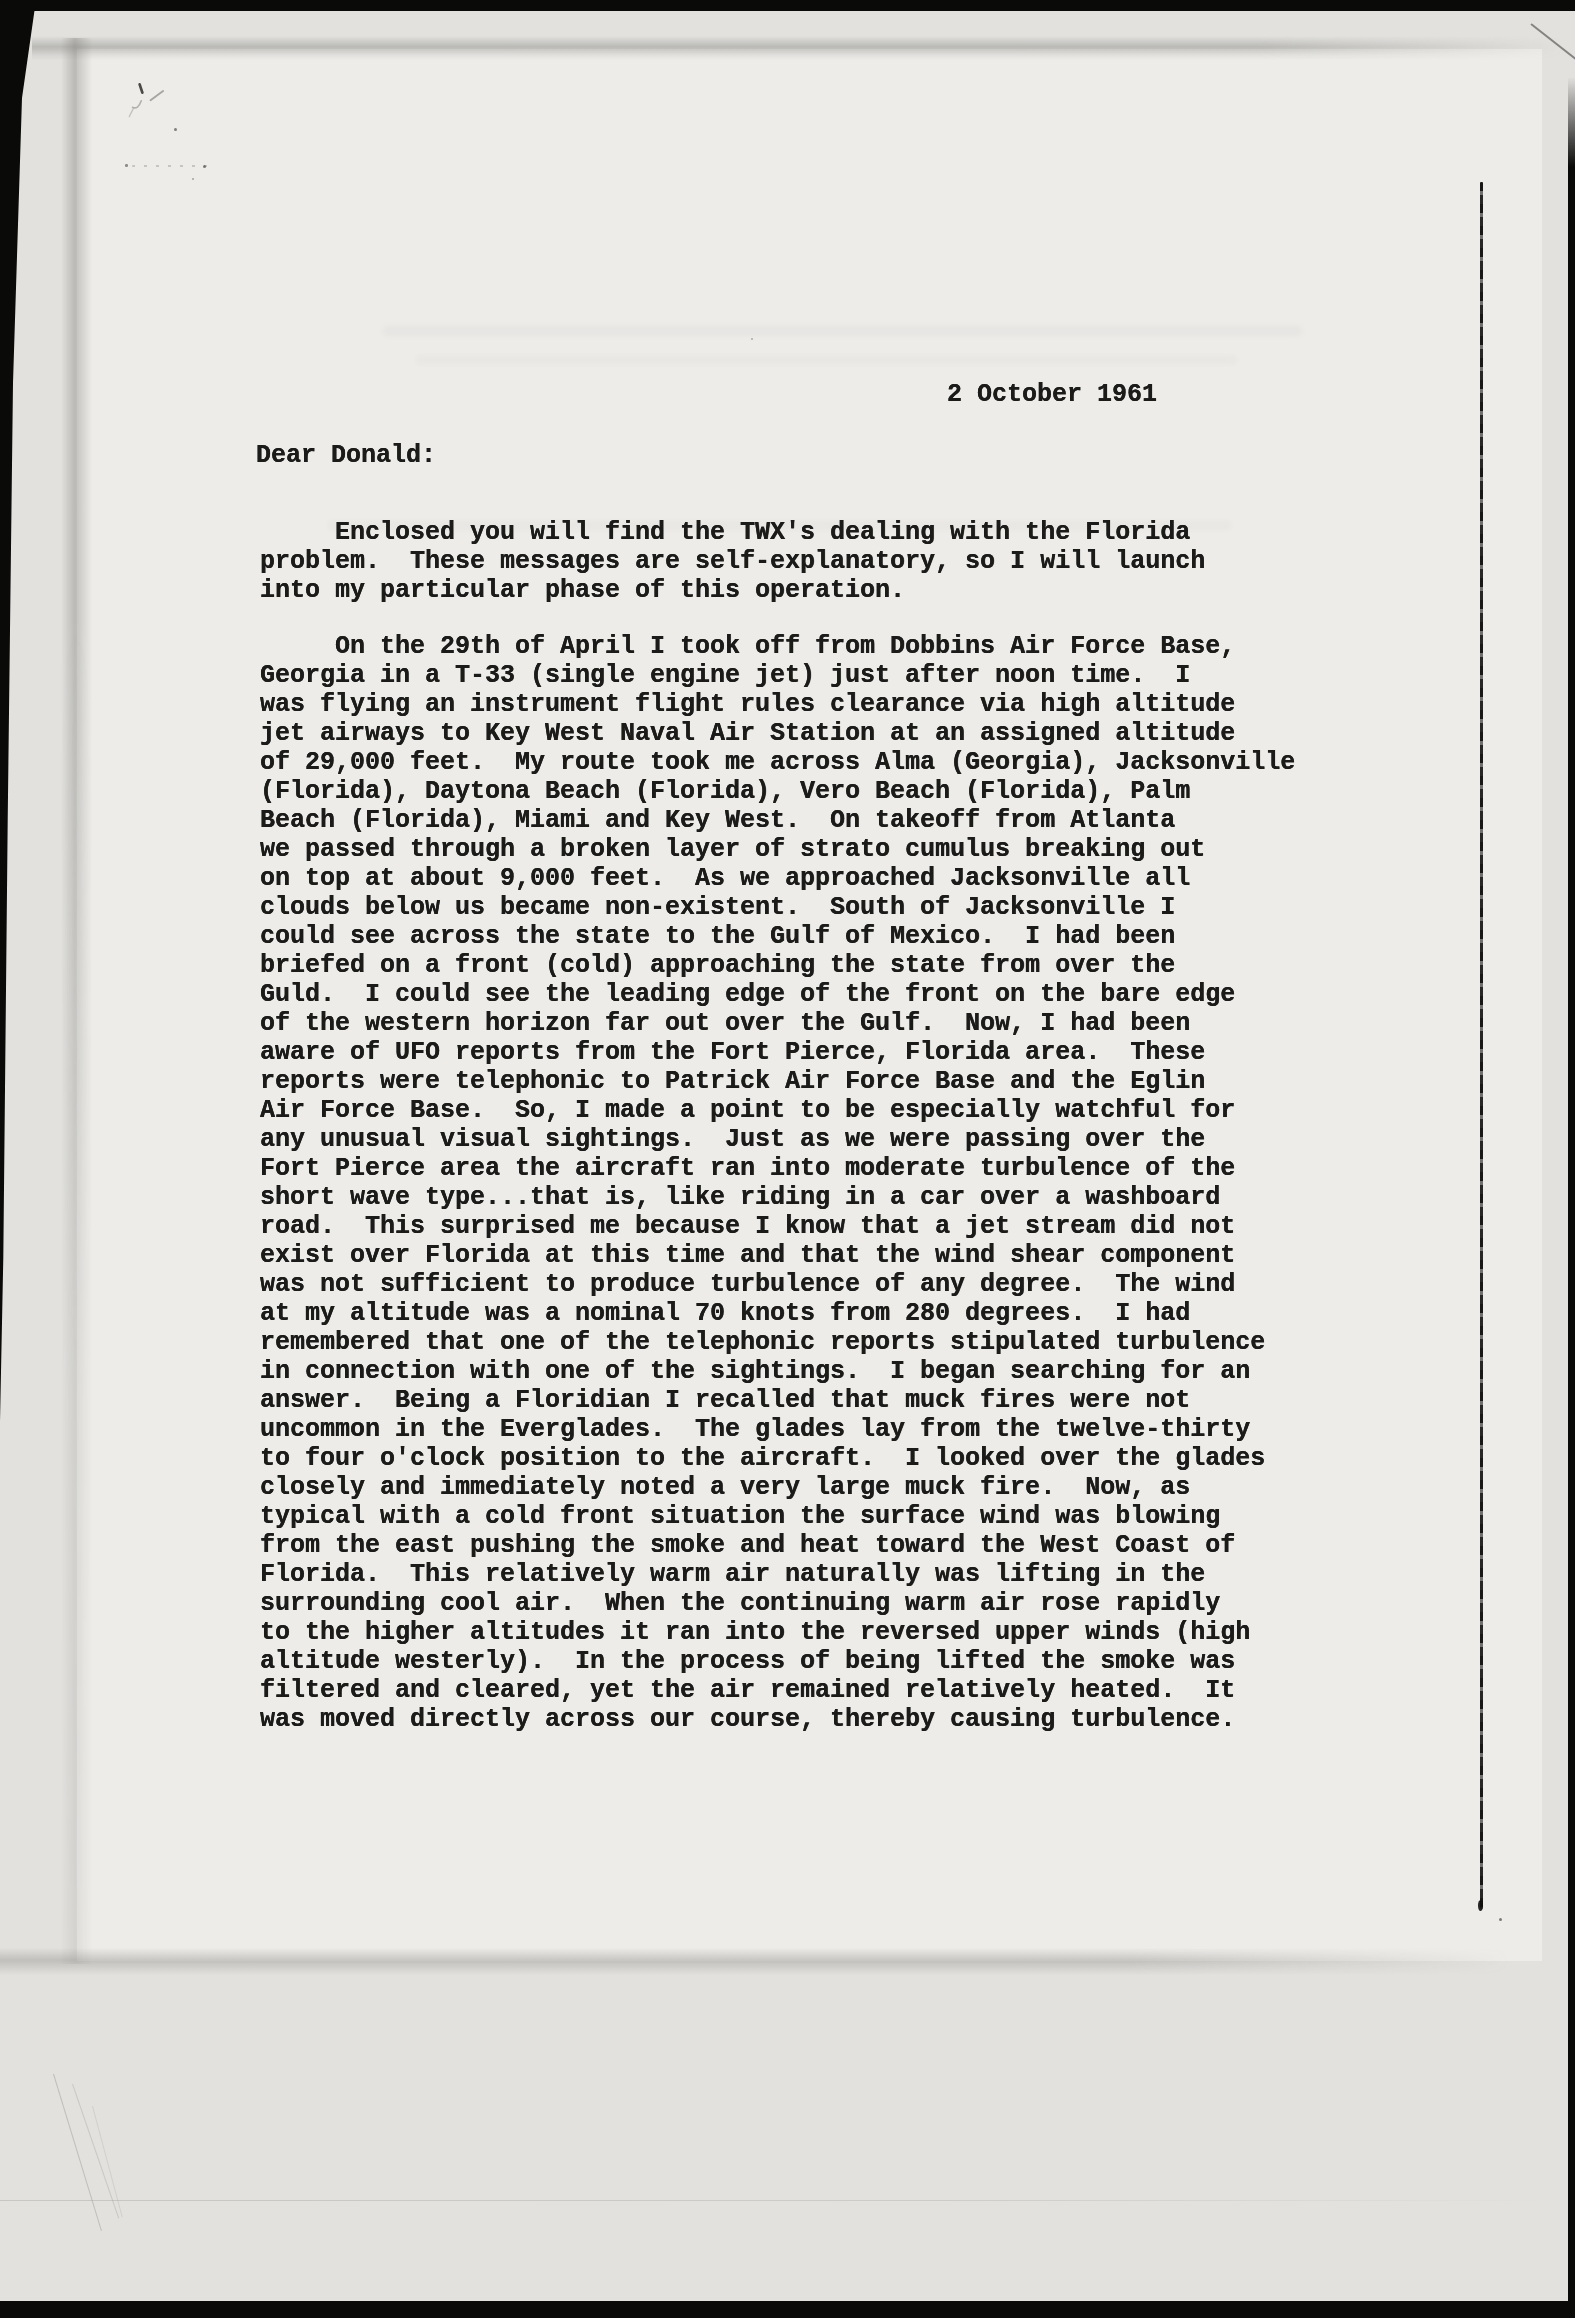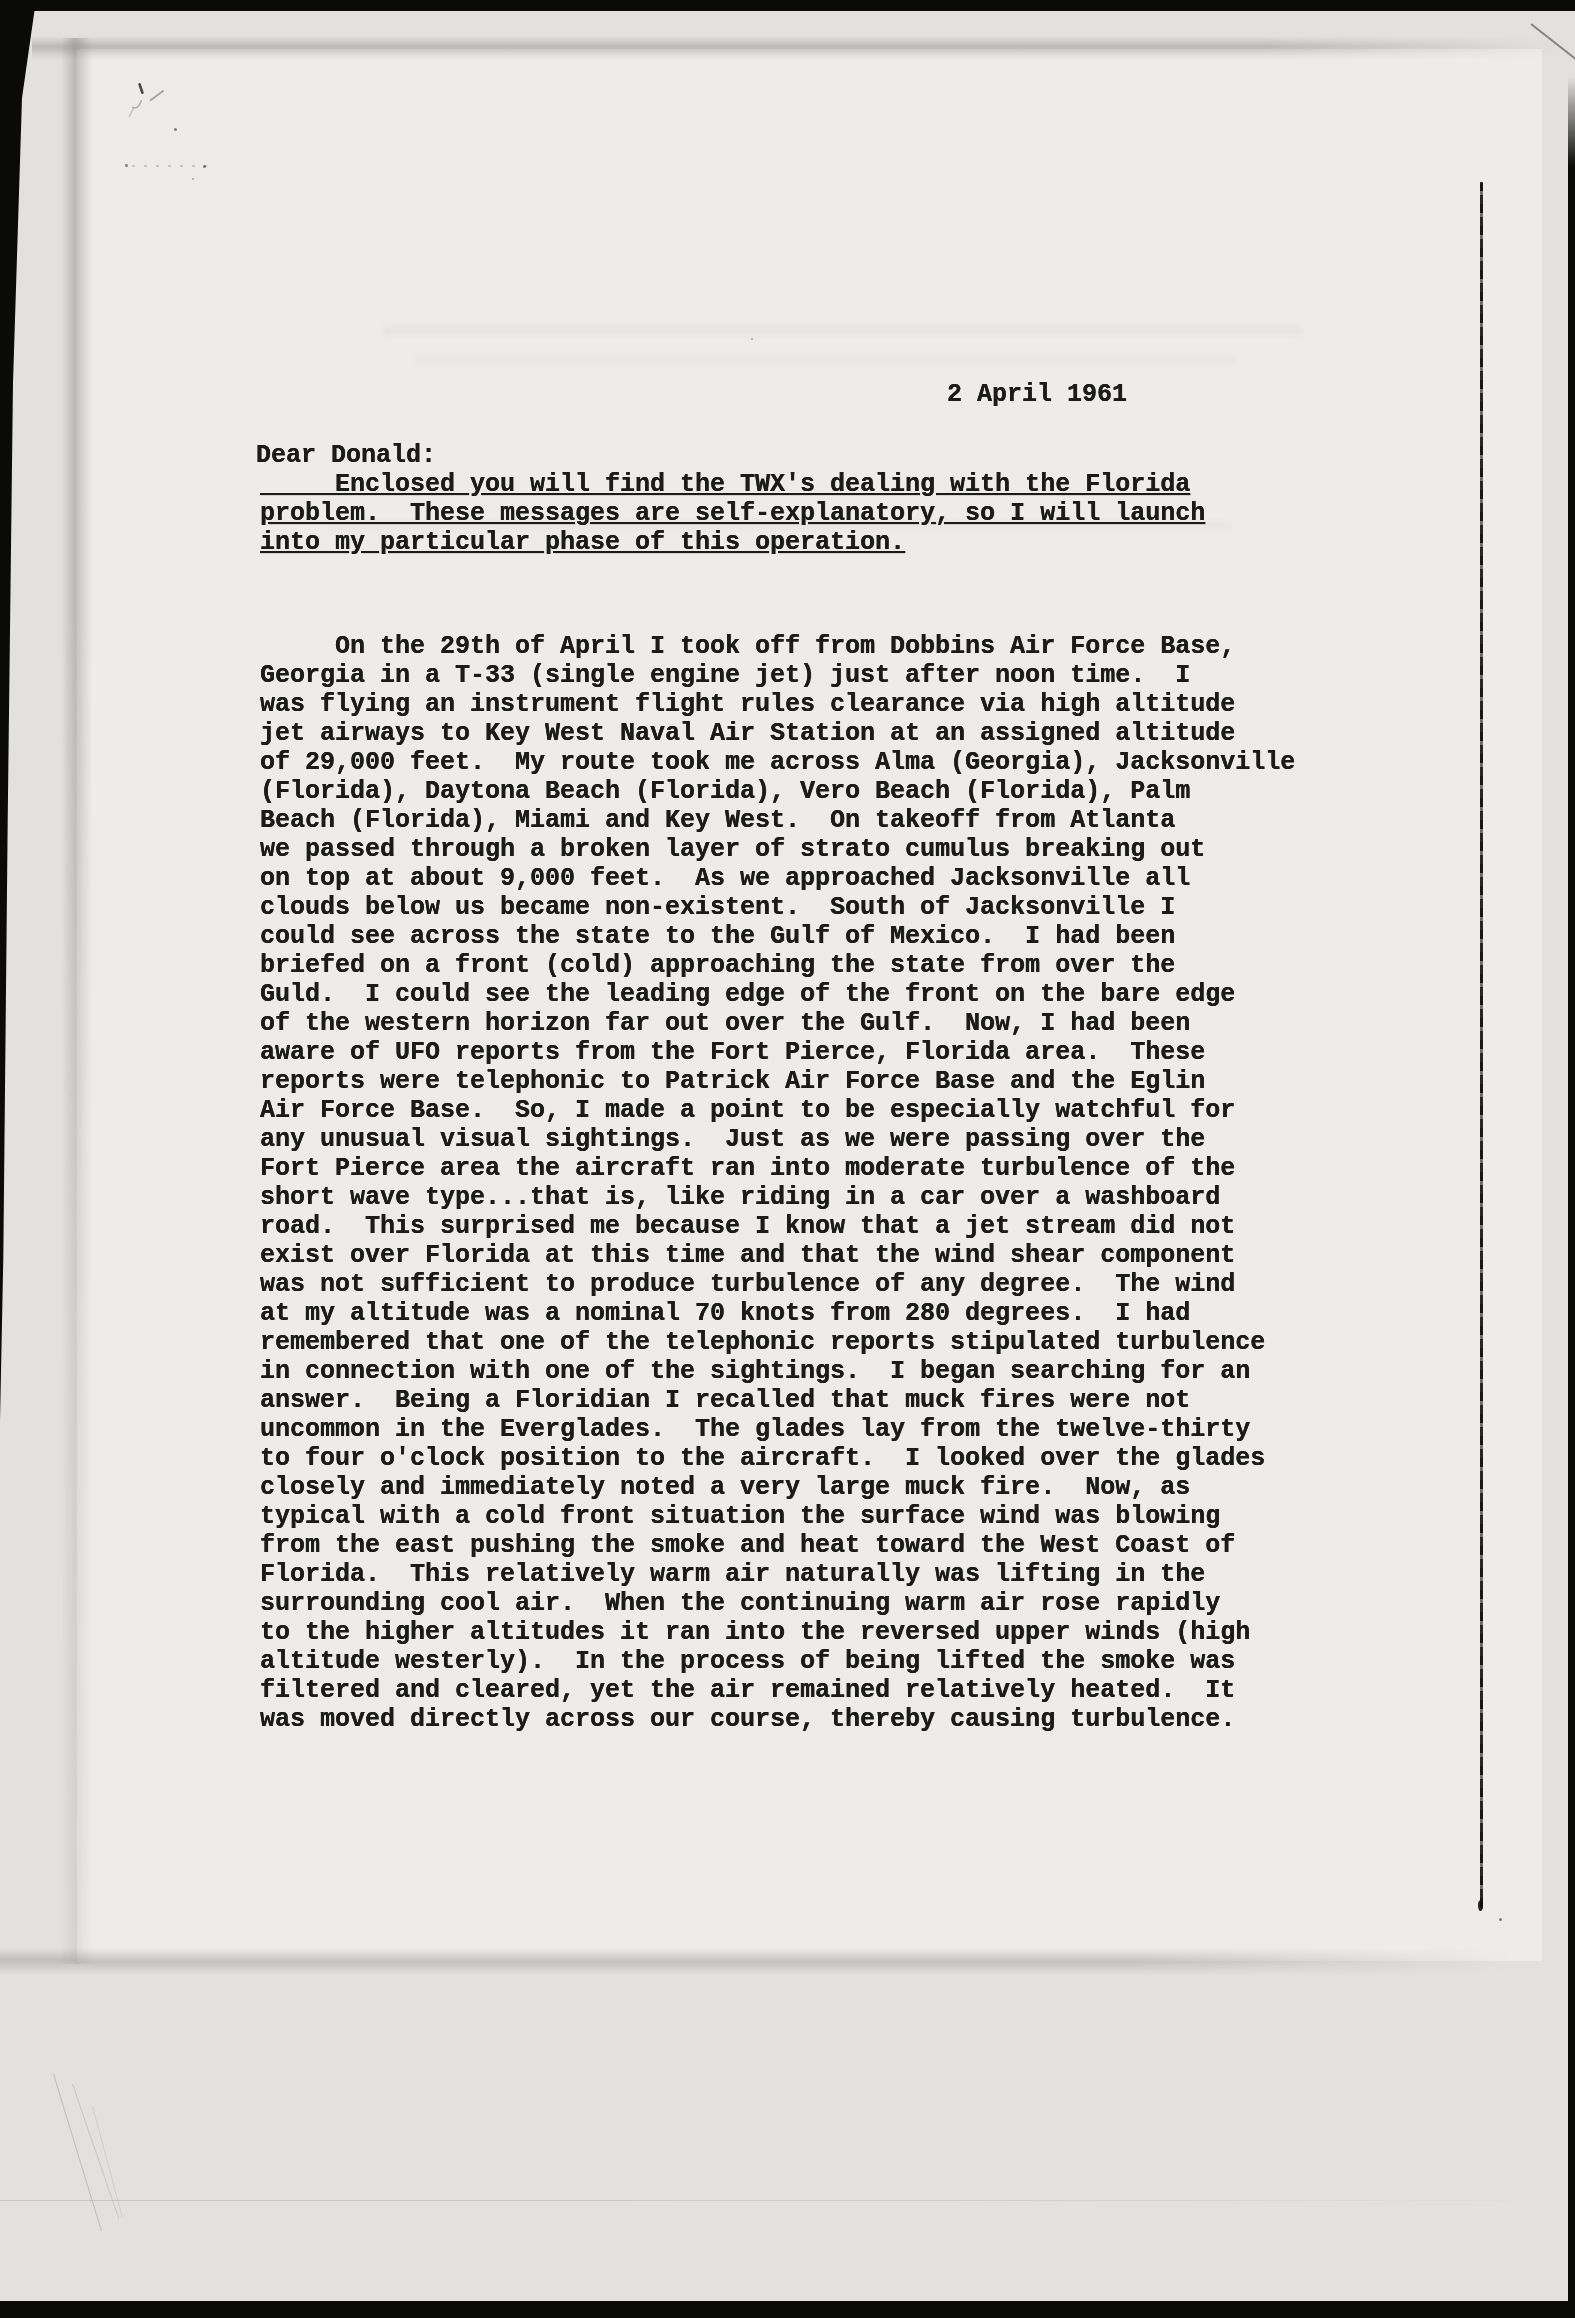--- a/index.html
+++ b/index.html
@@ -54,21 +54,21 @@
   .type{
     position:absolute;
     color:#1b1b1a;
     font:700 25px/29px "Liberation Mono","DejaVu Sans Mono",monospace;
     white-space:pre;
     letter-spacing:0;
     text-shadow:0 0 0.5px rgba(27,27,26,.95), 0.3px 0.3px 0.5px rgba(27,27,26,.45);
   }
   .date-line{left:947px;top:380px;}
   .salutation{left:256px;top:441px;}
-  .para-1{left:260px;top:470px;text-decoration:underline;}
+  .para-1{left:260px;top:518px;}
   .para-2{left:260px;top:632px;}
   
   .margin-ink-line{
     position:absolute;left:1480px;top:182px;width:2.7px;height:1727px;
     background:repeating-linear-gradient(180deg,
       rgba(12,12,11,.95) 0 8.8px,
       rgba(12,12,11,.55) 8.8px 13px,
       rgba(22,22,20,.92) 13px 22px);
     border-radius:1.1px;filter:blur(0.2px);
   }
@@ -106,21 +106,21 @@
 
 <div class="letter-sheet"></div>
 <div class="sheet-top-shadow"></div>
 <div class="sheet-left-shadow"></div>
 <div class="sheet-bottom-shadow"></div>
 
 <div class="ghost-band g1"></div>
 <div class="ghost-band g2"></div>
 <div class="ghost-band g3"></div>
 
-<div class="type date-line">2 April 1961</div>
+<div class="type date-line">2 October 1961</div>
 <div class="type salutation">Dear Donald:</div>
 <div class="type para-1">     Enclosed you will find the TWX's dealing with the Florida
 problem.  These messages are self-explanatory, so I will launch
 into my particular phase of this operation.</div>
 <div class="type para-2">     On the 29th of April I took off from Dobbins Air Force Base,
 Georgia in a T-33 (single engine jet) just after noon time.  I
 was flying an instrument flight rules clearance via high altitude
 jet airways to Key West Naval Air Station at an assigned altitude
 of 29,000 feet.  My route took me across Alma (Georgia), Jacksonville
 (Florida), Daytona Beach (Florida), Vero Beach (Florida), Palm

